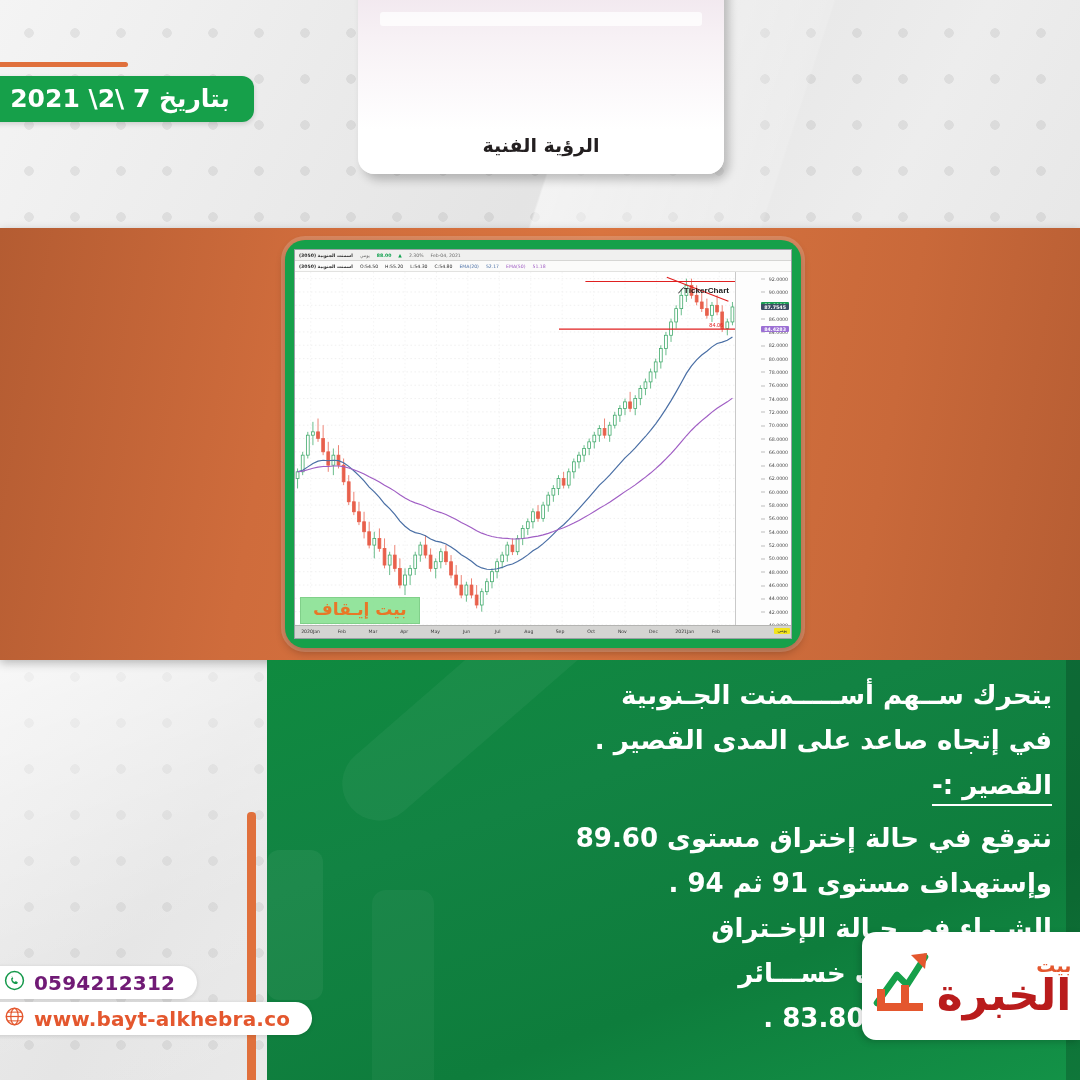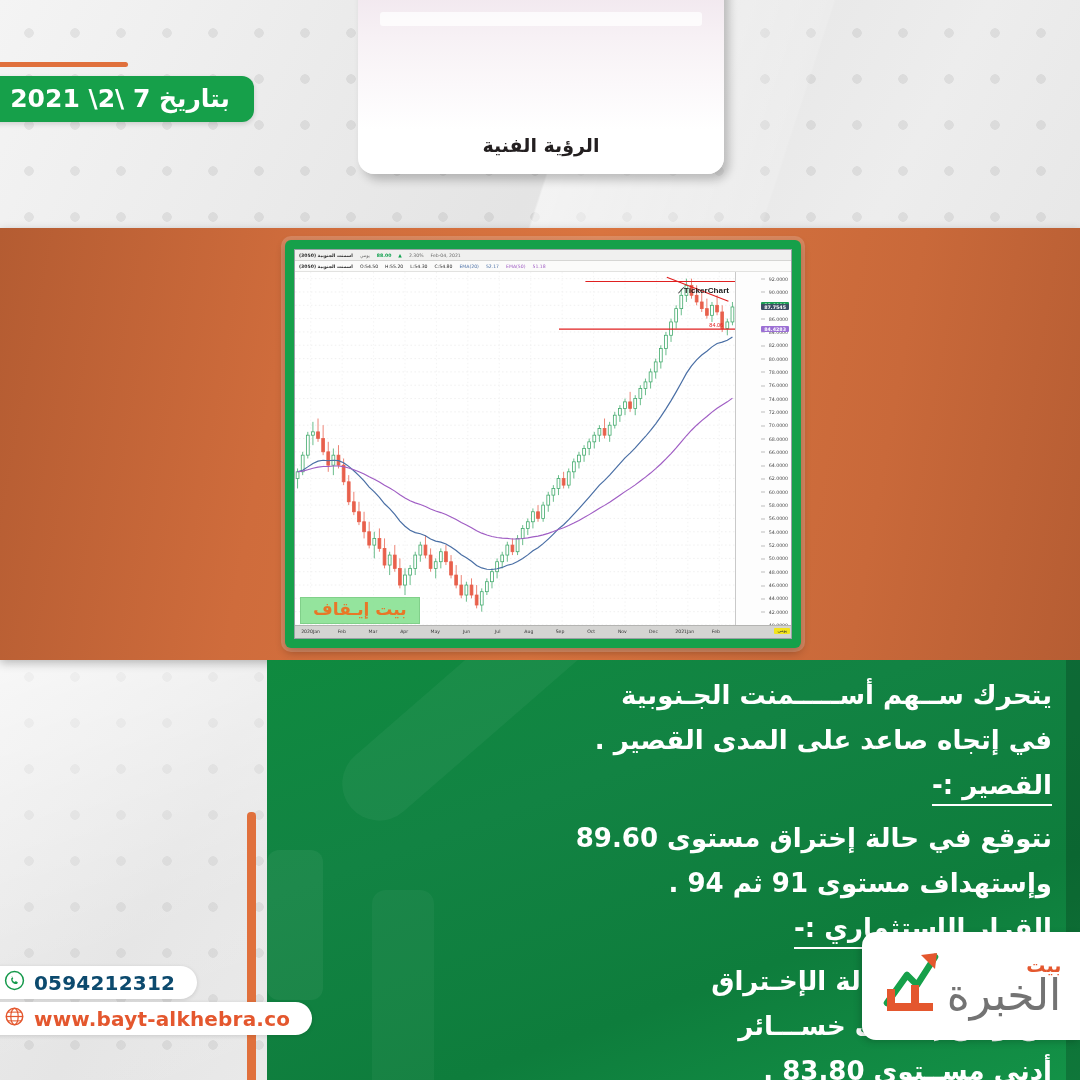--- a/index.html
+++ b/index.html
@@ -81,21 +81,21 @@
   
   .orange-band {
     position: absolute; left: 0; top: 228px; width: 1080px; height: 432px;
     background: linear-gradient(100deg, #b45c32 0%, #cf6c3c 26%, #d9743f 52%, #c9693a 80%, #b65d33 100%);
     box-shadow: 0 3px 9px rgba(0,0,0,0.25);
   }
   .chart-frame {
     position: absolute; left: 285px; top: 240px;
     width: 516px; height: 408px;
     background: #16a04a;
-    border-radius: 6px;
+    border-radius: 20px;
     padding: 9px;
     box-shadow: 0 0 0 4px rgba(255,255,255,0.18), 0 4px 10px rgba(0,0,0,0.3);
   }
   .chart-inner {
     width: 100%; height: 100%;
     background: #ffffff;
     border: 1px solid #9aa0a6;
     position: relative; overflow: hidden;
   }
 
@@ -215,34 +215,34 @@
     height: 33px;
     background: #ffffff;
     border-radius: 0 17px 17px 0;
     display: flex; align-items: center; gap: 9px;
     padding: 0 22px 0 14px;
     box-shadow: 0 1px 4px rgba(0,0,0,0.13);
   }
   .contact.phone { left: -10px; top: 966px; }
   .contact.web   { left: -10px; top: 1002px; }
   .contact-text { font-size: 20px; font-weight: bold; letter-spacing: 0.2px; }
-  .contact.phone .contact-text { color: #0c4a6e; }
+  .contact.phone .contact-text { color: #701a75; }
   .contact.web .contact-text { color: #e4572e; }
 
   
   .logo-card {
     position: absolute; left: 862px; top: 932px; width: 218px; height: 108px;
     background: #ffffff; border-radius: 14px 0 0 14px;
     box-shadow: -2px 2px 7px rgba(0,0,0,0.18);
     display: flex; align-items: center; justify-content: center; gap: 4px;
     overflow: hidden;
   }
   .logo-text { direction: rtl; text-align: right; line-height: 0.92; }
   .logo-bayt { font-size: 19px; font-weight: bold; color: #e4572e; letter-spacing: 1px; }
-  .logo-khebra { font-size: 44px; font-weight: normal; color: #737373; }
+  .logo-khebra { font-size: 44px; font-weight: bold; color: #b91c1c; }
 </style>
 </head>
 <body>
 
 <div id="poster">
 
   <div class="bg-base"></div>
   <div class="bg-dots"></div>
   <div class="bg-diag"></div>
   <div class="bg-diag2"></div>
@@ -569,23 +569,20 @@
     <div class="gp-shape3"></div>
 
     <div class="body-text">
       <div class="line">يتحرك ســهم أســـــمنت الجـنوبية</div>
       <div class="line">في إتجاه صاعد على المدى القصير .</div>
       <div class="heading-wrap">
         <div class="line heading">القصير :-</div>
       </div>
       <div class="line">نتوقع في حالة إختراق مستوى 89.60</div>
       <div class="line">وإستهداف مستوى 91 ثم 94 .</div>
-      <div class="heading-wrap">
-        <div class="line heading">القرار الإستثماري :-</div>
-      </div>
       <div class="line">الشـراء في حـالة الإخـتراق</div>
       <div class="line">مع وضع إيـقاف خســـائر</div>
       <div class="line">أدنى مســتوى 83.80 .</div>
     </div>
   </div>
   <div class="panel-edge"></div>
   <div class="orange-vbar"></div>
 
   <div class="contact phone">
     <span>

